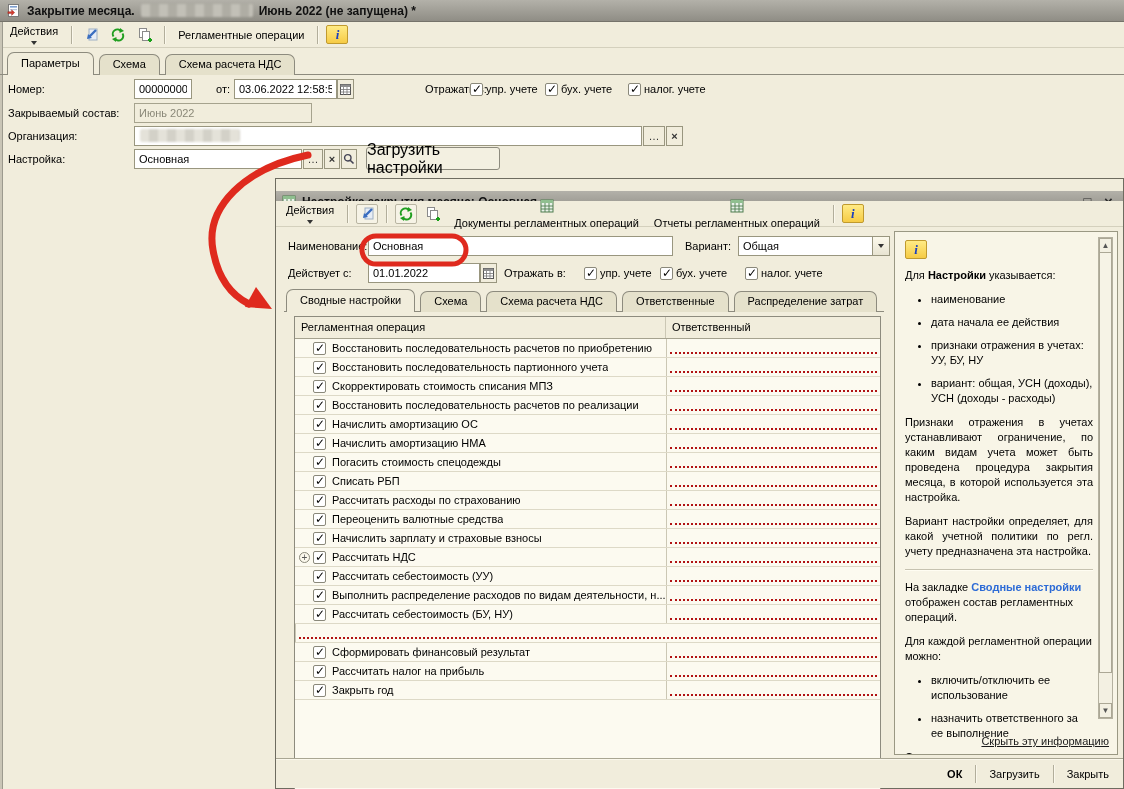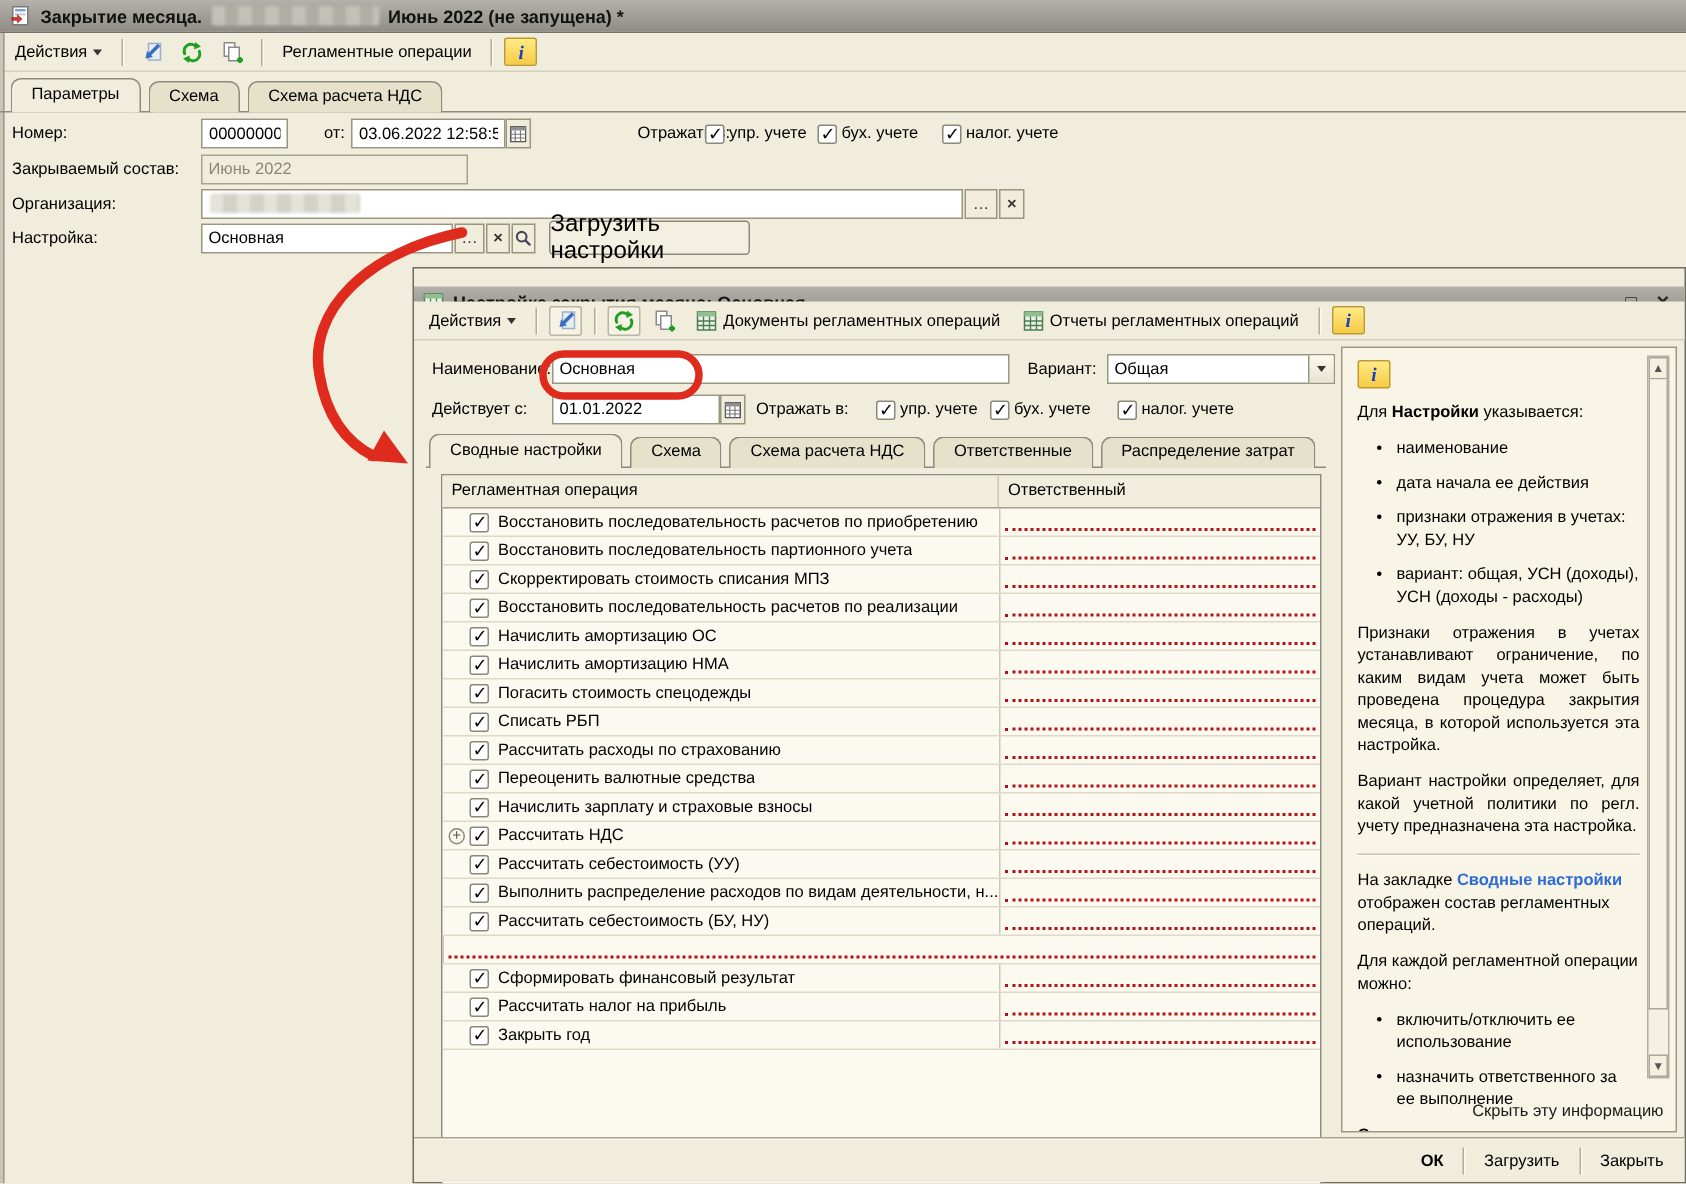--- a/index.html
+++ b/index.html
@@ -24,21 +24,21 @@
     background:repeating-linear-gradient(90deg,#C2C0B7 0 9px,#AFADA4 9px 18px); filter:blur(1px); }
   .redact-org { position:absolute; left:5px; top:2px; width:100px; height:13px; border-radius:2px;
     background:repeating-linear-gradient(90deg,#E4E2D9 0 9px,#D3D1C8 9px 18px); filter:blur(1px); }
 
   
   .toolbar {
     position:absolute; left:0; width:100%; height:26px;
     display:flex; align-items:center; gap:5px; padding:0 5px;
     border-bottom:1px solid #D4D0BD; background:#F1EDDC;
   }
-  .tool-btn { display:inline-flex; align-items:center; gap:4px; padding:3px 5px; border-radius:2px; cursor:default; white-space:nowrap; }
+  .tool-btn { display:inline-flex; align-items:center; gap:4px; padding:3px 5px; border-radius:2px; cursor:default; white-space:nowrap;flex-direction:column; }
   .caret { width:0; height:0; border-left:3px solid transparent; border-right:3px solid transparent; border-top:4px solid #333; display:inline-block; }
   .vsep { width:1px; height:18px; background:#B2AE9B; box-shadow:1px 0 0 #FBF8EC; margin:0 3px; flex:none;}
   .ibtn { width:22px; height:20px; display:inline-flex; align-items:center; justify-content:center; flex:none; border:1px solid transparent; border-radius:2px;}
   .ibtn.boxed { border-color:#B9B5A2; background:#F6F3E6; }
   .info-btn {
     width:22px; height:19px; flex:none;
     background:linear-gradient(#FFEB85,#F6CB45); border:1px solid #C09A2E; border-radius:2px;
     display:inline-flex; align-items:center; justify-content:center;
     font-family:"Liberation Serif",serif; font-style:italic; font-weight:bold; color:#1B3FBF; font-size:13px;
   }
@@ -105,21 +105,21 @@
 
   
   .help { position:absolute; left:618px; top:52px; width:224px; height:524px;
     background:#F8F5E7; border:1px solid #9A9883; padding:8px 24px 8px 10px; line-height:15px; overflow:hidden;}
   .help p { margin:9px 0; }
   .help .just { text-align:justify; }
   .help ul { margin:4px 0 4px 26px; padding:0; }
   .help li { margin:8px 0; }
   .help-divider { height:1px; background:#C6C2B0; box-shadow:0 1px 0 #FFFDF2; margin:10px 0; }
   .link-blue { color:#2D6BD6; font-weight:bold; }
-  .hide-link { position:absolute; right:8px; bottom:5px; color:#1A1A1A; }
+  .hide-link { position:absolute; right:8px; bottom:5px; text-decoration:underline; color:#1A1A1A; }
   .bold { font-weight:bold; }
   .vscroll { position:absolute; top:5px; right:4px; width:15px; height:482px; border:1px solid #B5B1A0; background:#F3F0E2; }
   .scroll-btn { position:absolute; left:0; width:13px; height:15px; background:#F3F0E2; border:1px solid #ABA795;
      display:flex; align-items:center; justify-content:center; font-size:8px; color:#555; }
   .scroll-thumb { position:absolute; left:0; top:15px; width:13px; height:420px; background:#F6F3E6; border:1px solid #ABA795; border-top:none;}
 
   
   .dlg-footer { position:absolute; left:0; bottom:0; width:100%; height:30px;
     border-top:1px solid #A9A693; box-shadow:0 1px 0 #FBF8EC inset;
     display:flex; align-items:center; justify-content:flex-end; padding-right:4px; background:#F1EDDC;}

